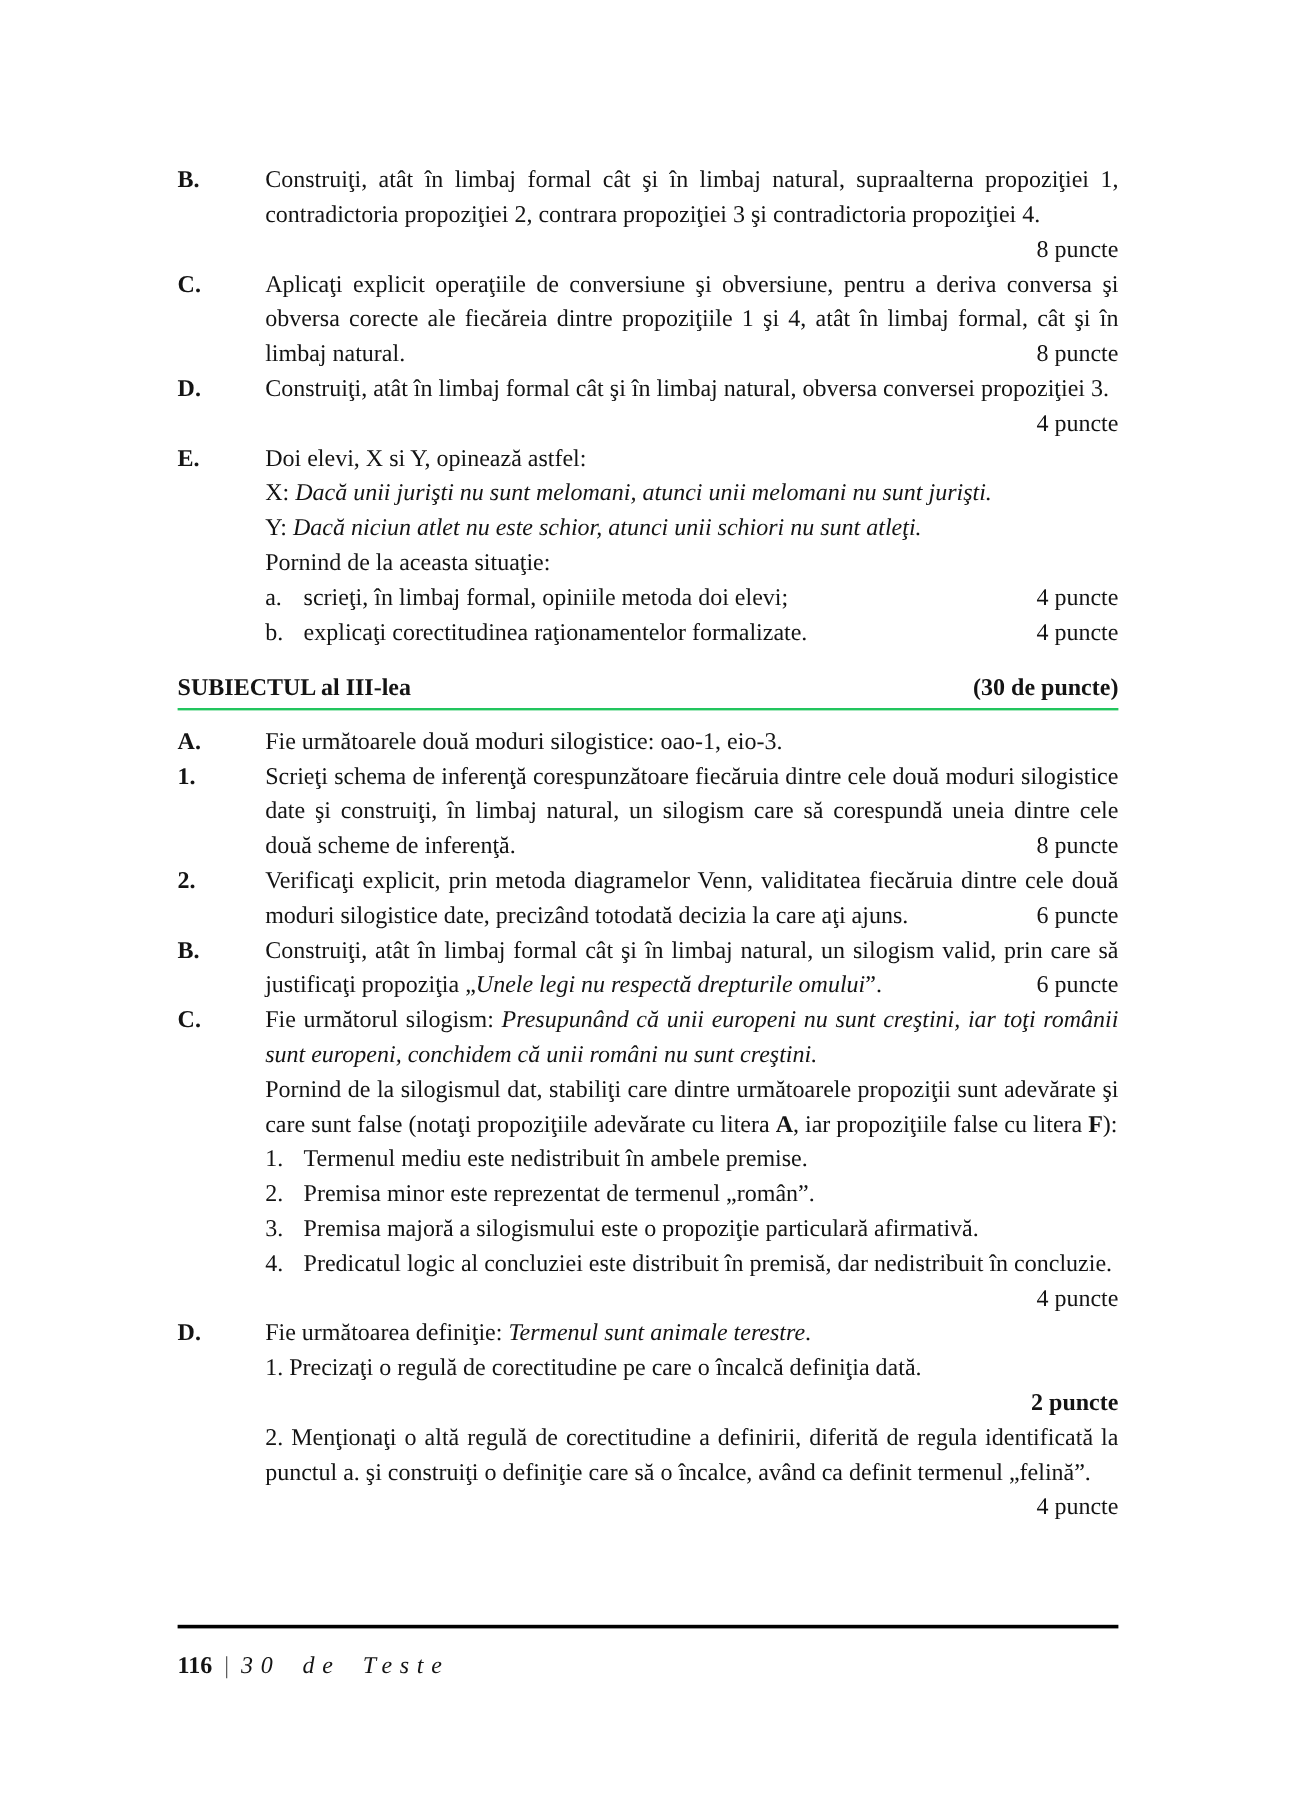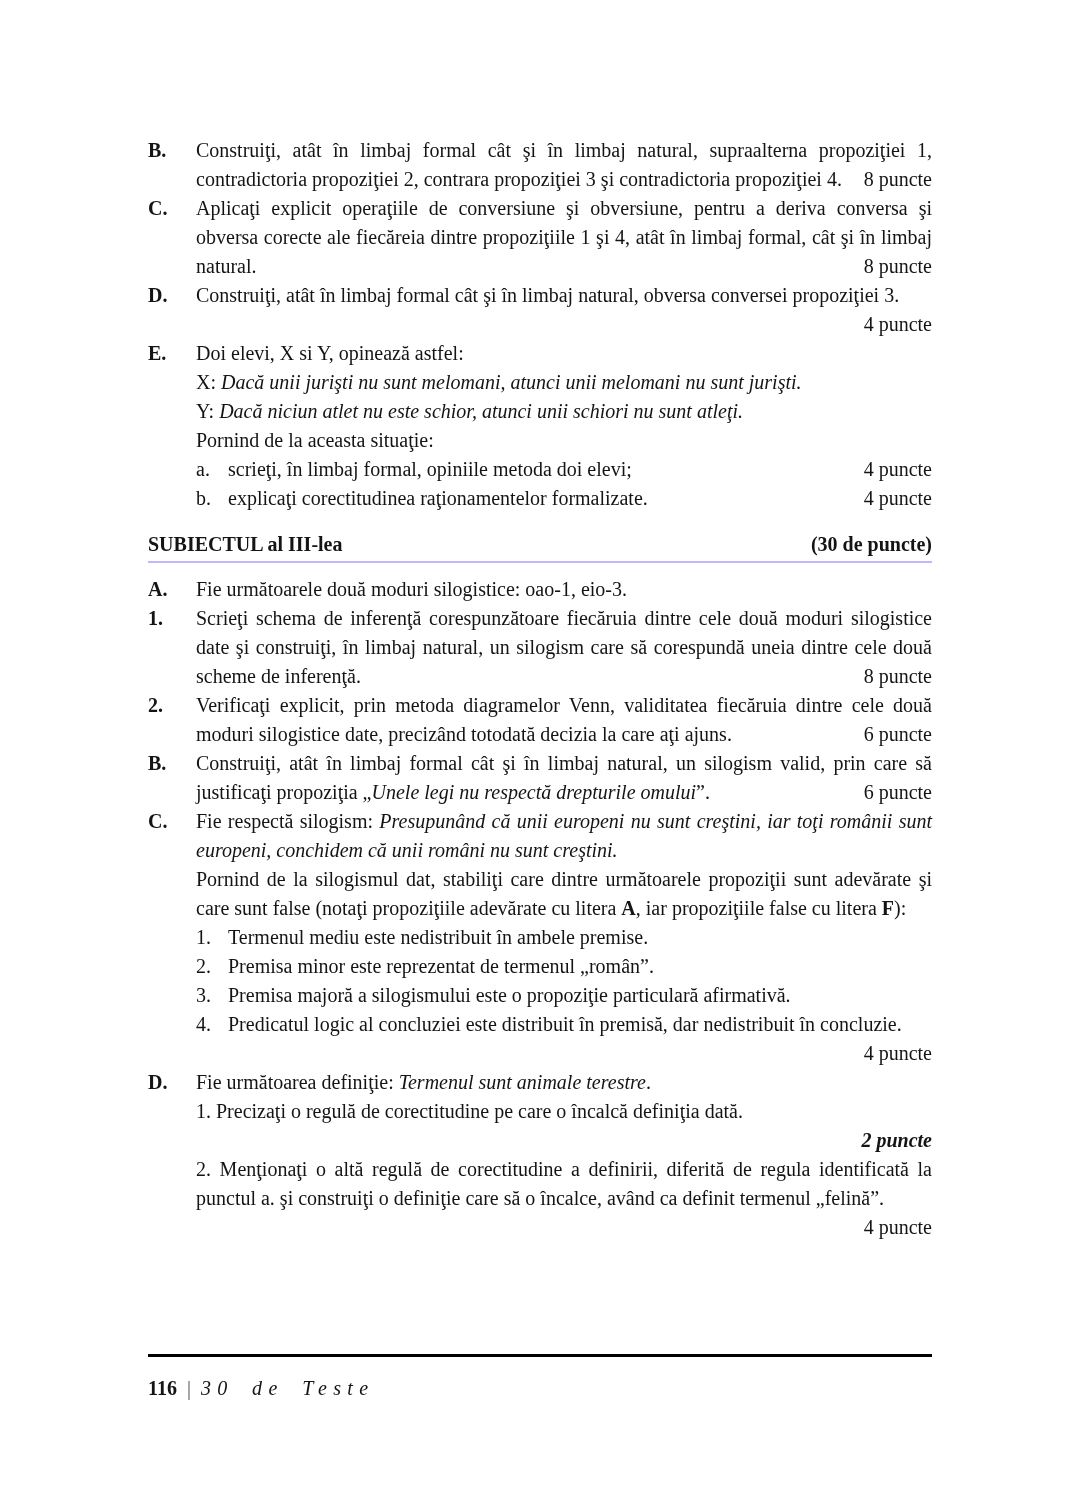--- a/index.html
+++ b/index.html
@@ -16,34 +16,34 @@
     overflow: hidden;
   }
   .content {
     position: absolute;
     left: 148px;
     top: 136px;
     width: 784px;
   }
   .item { display: flex; }
   .item > .label { flex: 0 0 48px; width: 48px; font-weight: 700; }
-  .item > .body { flex: 1 1 auto; text-align: justify; }
+  .item > .body { flex: 1 1 auto; text-align: justify; margin-left: 25px; }
   .para { text-align: justify; }
   .points { float: right; font-weight: 400; padding-left: 14px; }
-  .points-line { text-align: right; font-weight: 700; font-style: italic; }
+  .points-line { text-align: right; font-weight: 700; }
   .italic { font-style: italic; }
   .bold { font-weight: 700; }
   .sub { display: flex; }
   .sub > .slabel { flex: 0 0 32px; width: 32px; }
   .sub > .sbody { flex: 1 1 auto; text-align: justify; }
   .section-heading {
     display: flex;
     justify-content: space-between;
     font-weight: 700;
-    border-bottom: 2px solid #c4b5fd;
+    border-bottom: 2px solid #22c55e;
     padding-bottom: 2px;
     margin: 17px 0 12px 0;
   }
   .footer-rule {
     position: absolute;
     left: 148px;
     top: 1354px;
     width: 784px;
     height: 3px;
     background: #000;
@@ -152,21 +152,21 @@
       <div class="body">
         <span>Construiţi, atât în limbaj formal cât şi în limbaj natural, un silogism valid, prin care să justificaţi propoziţia „</span><span class="italic">Unele legi nu respectă drepturile omului</span><span>”.</span>
         <span class="points">6 puncte</span>
       </div>
     </div>
 
     <div class="item">
       <div class="label">C.</div>
       <div class="body">
         <div class="para">
-          <span>Fie respectă silogism: </span><span class="italic">Presupunând că unii europeni nu sunt creştini, iar toţi românii sunt europeni, conchidem că unii români nu sunt creştini.</span>
+          <span>Fie următorul silogism: </span><span class="italic">Presupunând că unii europeni nu sunt creştini, iar toţi românii sunt europeni, conchidem că unii români nu sunt creştini.</span>
         </div>
         <div class="para">
           <span>Pornind de la silogismul dat, stabiliţi care dintre următoarele propoziţii sunt adevărate şi care sunt false (notaţi propoziţiile adevărate cu litera </span><span class="bold">A</span><span>, iar propoziţiile false cu litera </span><span class="bold">F</span><span>):</span>
         </div>
         <div class="sub">
           <div class="slabel">1.</div>
           <div class="sbody">Termenul mediu este nedistribuit în ambele premise.</div>
         </div>
         <div class="sub">
           <div class="slabel">2.</div>

